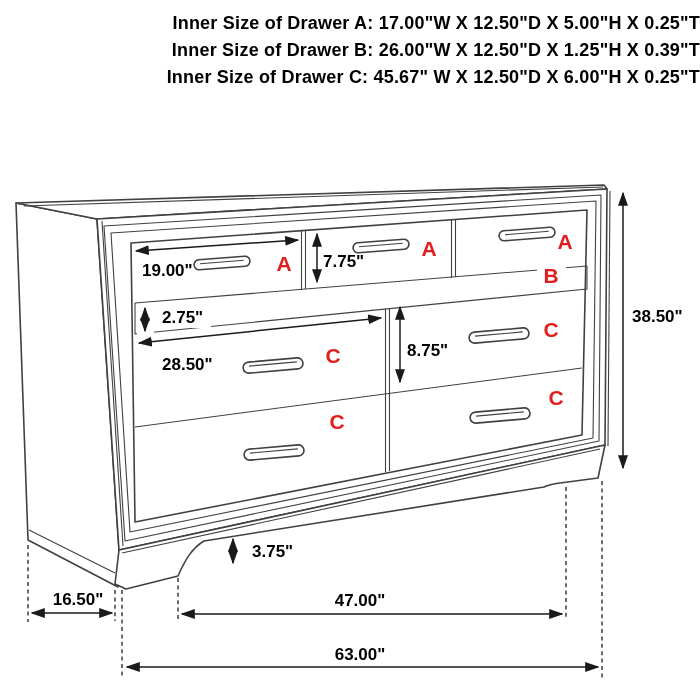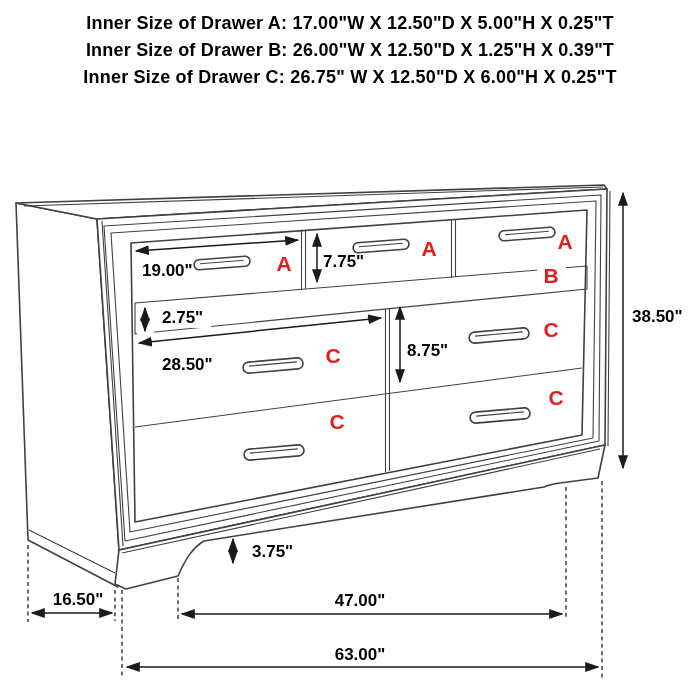--- a/index.html
+++ b/index.html
@@ -1,19 +1,19 @@
 <!DOCTYPE html>
 <html><head>
 <meta charset="utf-8">
 <style>
   html,body{margin:0;padding:0;background:#fff;}
   body{width:700px;height:700px;overflow:hidden;position:relative;
        font-family:"Liberation Sans",sans-serif;}
   .stage{position:absolute;inset:0;width:700px;height:700px;}
-  .header{position:absolute;top:10px;left:0;width:700px;text-align:center;z-index:2;}
+  .header{position:absolute;top:10px;left:0;width:700px;text-align:right;z-index:2;}
   .header p{margin:0;font-size:18px;line-height:27px;font-weight:700;color:#000;
             letter-spacing:.2px;}
   svg.diagram{position:absolute;inset:0;}
   .ln{stroke:#414141;fill:none;stroke-width:1.6;stroke-linejoin:round;}
   .ln2{stroke:#414141;fill:none;stroke-width:1.1;stroke-linejoin:round;}
   .fw{fill:#ffffff;}
   .dim{stroke:#1a1a1a;stroke-width:1.5;fill:none;}
   .dash{stroke:#1f1f1f;stroke-width:1.3;fill:none;stroke-dasharray:4 3.4;}
   .dt{font-family:"Liberation Sans",sans-serif;font-size:17px;font-weight:700;fill:#000;}
   .dl{font-family:"Liberation Sans",sans-serif;font-size:21px;font-weight:700;
@@ -21,21 +21,21 @@
   .mk{fill:#1a1a1a;}
 </style>
 </head>
 <body>
 
 <div class="stage">
 
   <div class="header">
     <p>Inner Size of Drawer A: 17.00"W X 12.50"D X 5.00"H X 0.25"T</p>
     <p>Inner Size of Drawer B: 26.00"W X 12.50"D X 1.25"H X 0.39"T</p>
-    <p>Inner Size of Drawer C: 26.75" W X 12.50"D X 6.00"H X 0.25"T</p>
+    <p>Inner Size of Drawer C: 45.67" W X 12.50"D X 6.00"H X 0.25"T</p>
   </div>
 
   <svg class="diagram" width="700" height="700" viewBox="0 0 700 700">
     <defs>
       <marker id="ah" viewBox="0 0 10 8" refX="9" refY="4" markerWidth="9.5" markerHeight="7.6" orient="auto-start-reverse">
         <path class="mk" d="M0,0.5 L10,4 L0,7.5 Z"></path>
       </marker>
       <pattern id="speckle" width="36" height="28" patternUnits="userSpaceOnUse">
         <rect width="36" height="28" fill="#ffffff"></rect>
         <circle cx="2" cy="4" r="1.3" fill="#222"></circle>

